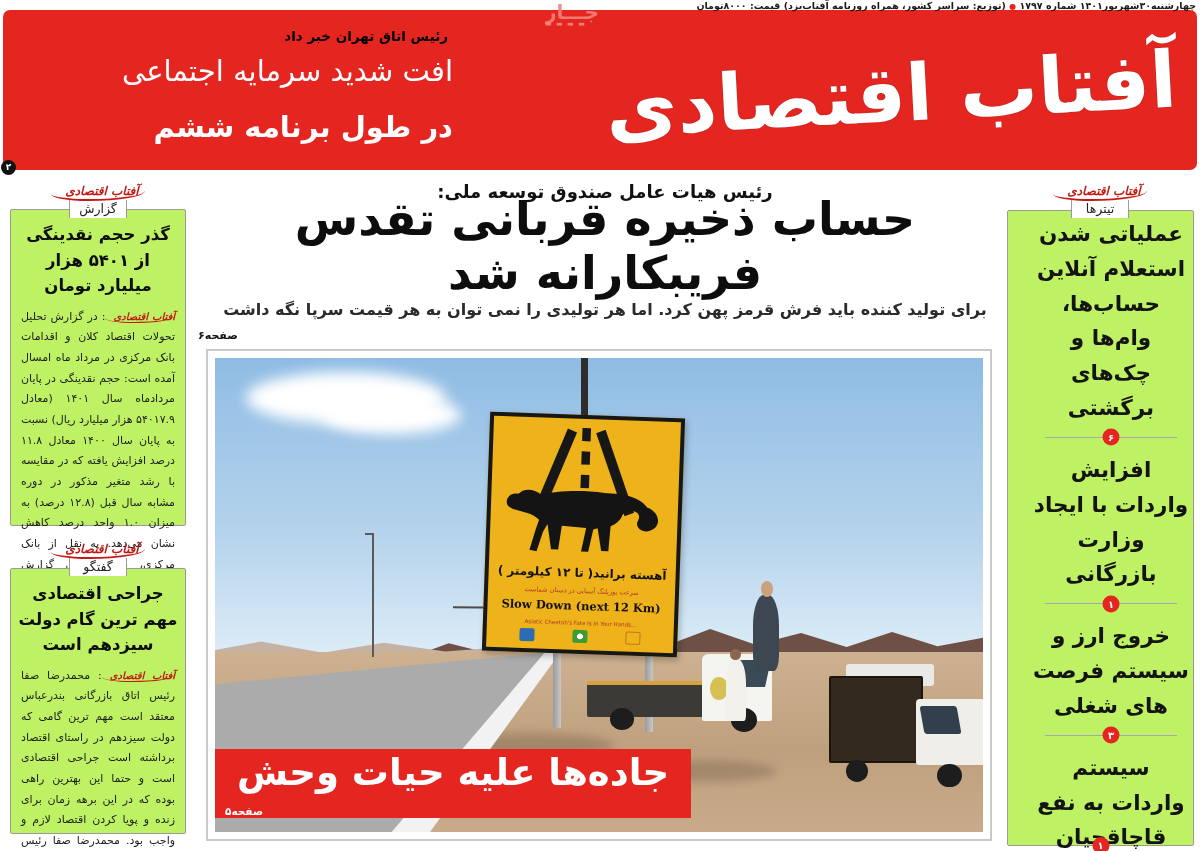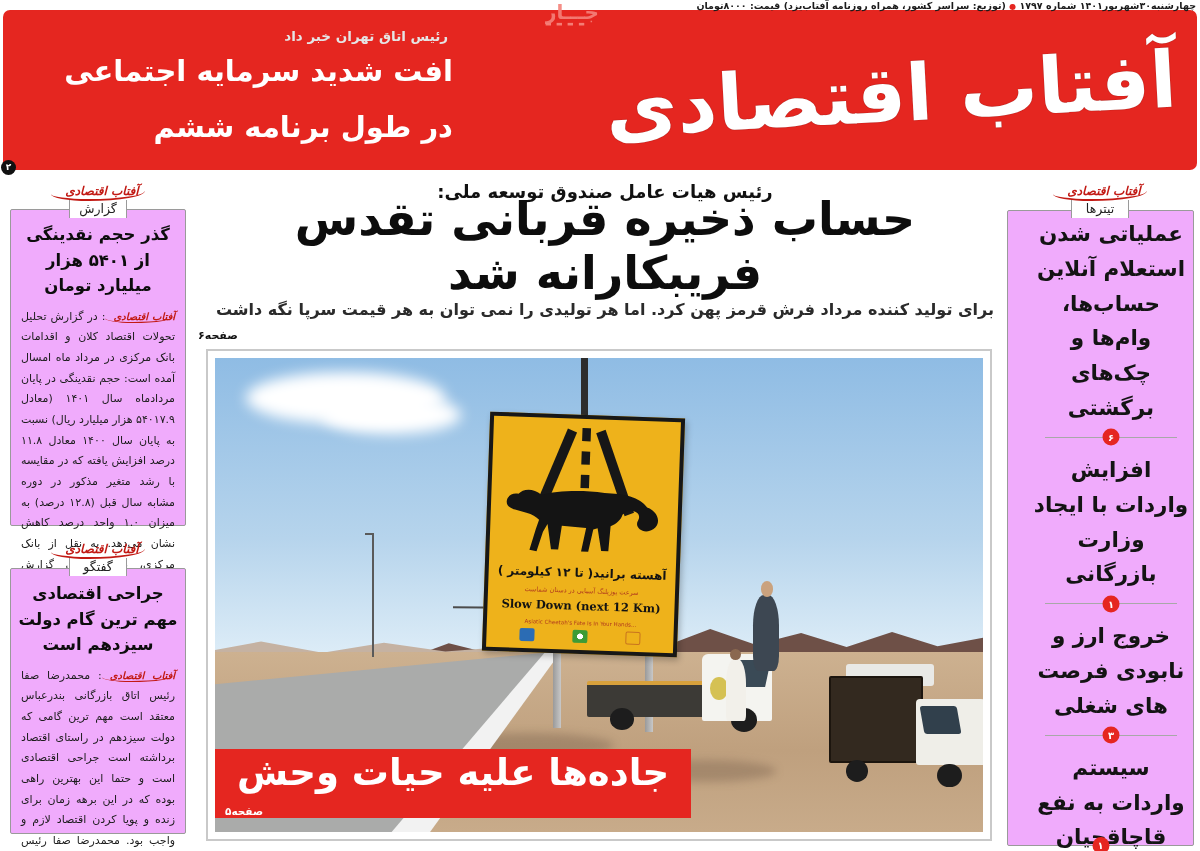--- a/index.html
+++ b/index.html
@@ -16,24 +16,24 @@
                z-index:6; letter-spacing:2px; overflow:hidden; }
   #watermark .dashes { display:block; font-size:7px; letter-spacing:1px; margin-top:-4px; color:rgba(244,130,122,.95); }
 
   
   #band { position:absolute; left:3px; top:10px; width:1194px; height:160px;
           background:#e52620; border-radius:7px; z-index:1; }
   #mast-title { position:absolute; right:20px; top:8px; width:520px; height:150px;
                 color:#ffffff; font-size:78px; font-weight:bold; direction:rtl;
                 text-align:center; line-height:150px; transform:rotate(-3deg);
                 text-shadow:0 0 1px #7a0f0c; white-space:nowrap; }
-  #band-kicker { position:absolute; left:255px; top:18px; width:190px; color:#e5e5e5;
+  #band-kicker { position:absolute; left:255px; top:18px; width:190px; color:#000000;
                  font-size:13.5px; font-weight:bold; direction:rtl; text-align:right; }
   #band-h1 { position:absolute; left:30px; top:44px; width:420px; color:#ffffff;
-             font-size:29px; font-weight:bold; direction:rtl; text-align:right; }
+             font-size:29px; font-weight:normal; direction:rtl; text-align:right; }
   #band-h2 { position:absolute; left:30px; top:100px; width:420px; color:#ffffff;
              font-size:29px; font-weight:bold; direction:rtl; }
   #band-badge { position:absolute; left:-2px; top:150px; width:15px; height:15px;
                 border-radius:50%; background:#111; color:#fff; font-size:9px;
                 font-weight:bold; text-align:center; line-height:15px; z-index:7; }
 
   
   #lead-kicker { position:absolute; left:205px; top:181px; width:800px;
                  font-size:18px; font-weight:bold; color:#111; direction:rtl;
                  text-align:center; }
@@ -47,21 +47,21 @@
                   font-weight:bold; color:#111; direction:rtl; }
 
   
   .tabhead { position:absolute; text-align:center; z-index:3; }
   .tab-logo { display:inline-block; color:#c21a14; font-weight:bold; font-style:italic;
               font-size:12px; direction:rtl; border-bottom:2px solid #c21a14;
               border-radius:0 0 60% 40%; padding:0 6px 1px 14px; white-space:nowrap; }
   .tab-label { display:block; margin:-1px auto 0; width:58px; background:#fff;
                border-left:1px solid #9a9a9a; border-right:1px solid #9a9a9a;
                font-size:12.5px; color:#222; direction:rtl; padding:1px 4px 2px; }
-  .sbox { position:absolute; border:1px solid #9a9a9a; border-radius:2px; background:#f0abfc; }
+  .sbox { position:absolute; border:1px solid #9a9a9a; border-radius:2px; background:#bef264; }
   .sbox-title { font-weight:bold; color:#0d0d0d; font-size:16.5px; direction:rtl;
                 text-align:center; line-height:1.55; margin:12px 6px 8px; }
   .sbox-body { font-size:11px; color:#1c1c1c; direction:rtl; text-align:justify;
                line-height:1.88; margin:2px 10px; }
   .inline-logo { color:#c21a14; font-weight:bold; font-style:italic; font-size:10px;
                  border-bottom:1.5px solid #c21a14; border-radius:0 0 60% 40%;
                  padding-left:8px; white-space:nowrap; }
   .sbox-pageref { font-size:12px; font-weight:bold; color:#111; direction:rtl;
                   margin:2px 10px; }
 
@@ -173,21 +173,21 @@
 <div id="band">
   <div id="mast-title">آفتاب اقتصادی</div>
   <div id="band-kicker">رئیس اتاق تهران خبر داد</div>
   <div id="band-h1">افت شدید سرمایه اجتماعی</div>
   <div id="band-h2">در طول برنامه ششم</div>
   <div id="band-badge">۲</div>
 </div>
 
 <div id="lead-kicker">رئیس هیات عامل صندوق توسعه ملی:</div>
 <div id="lead-headline">حساب ذخیره قربانی تقدس فریبکارانه شد</div>
-<div id="lead-subhead">برای تولید کننده مرداد فرش قرمز پهن کرد. اما هر تولیدی را نمی توان به هر قیمت سرپا نگه داشت</div>
+<div id="lead-subhead">برای تولید کننده باید فرش قرمز پهن کرد. اما هر تولیدی را نمی توان به هر قیمت سرپا نگه داشت</div>
 <div id="lead-pageref">صفحه۶</div>
 
 <div class="tabhead" style="left:38px; top:180px; width:120px;">
   <span class="tab-logo">آفتاب اقتصادی</span>
   <span class="tab-label">گزارش</span>
 </div>
 <div class="sbox" id="leftbox1">
   <div class="sbox-title">گذر حجم نقدینگی از ۵۴۰۱ هزار میلیارد تومان</div>
   <div class="sbox-body"><span class="inline-logo">آفتاب اقتصادی</span><span>: در گزارش تحلیل تحولات اقتصاد کلان و اقدامات بانک مرکزی در مرداد ماه امسال آمده است: حجم نقدینگی در پایان مردادماه سال ۱۴۰۱ (معادل ۵۴۰۱۷.۹ هزار میلیارد ریال) نسبت به پایان سال ۱۴۰۰ معادل ۱۱.۸ درصد افزایش یافته که در مقایسه با رشد متغیر مذکور در دوره مشابه سال قبل (۱۲.۸ درصد) به میزان ۱.۰ واحد درصد کاهش نشان می‌دهد. به نقل از بانک مرکزی، بانک مرکزی گزارش «تحلیل تحولات اقتصاد کلان و اقدامات این بانک در مرداد ماه ۱۴۰۱» را منتشر کرد.</span></div>
   <div class="sbox-pageref">صفحه ۲</div>
@@ -208,21 +208,21 @@
 </div>
 <div class="sbox" id="rightbox">
   <div class="rc-item">عملیاتی شدن استعلام آنلاین حساب‌ها، وام‌ها و چک‌های برگشتی</div>
   <div class="rc-div">
       <span class="rc-pg">۶</span>
     </div>
   <div class="rc-item">افزایش واردات با ایجاد وزارت بازرگانی</div>
   <div class="rc-div">
       <span class="rc-pg">۱</span>
     </div>
-  <div class="rc-item">خروج ارز و نابودی فرصت های شغلی</div>
+  <div class="rc-item">خروج ارز و سیستم فرصت های شغلی</div>
   <div class="rc-div">
       <span class="rc-pg">۳</span>
     </div>
   <div class="rc-item">سیستم واردات به نفع قاچاقچیان</div>
   <div class="rc-div">
       <span class="rc-pg">۲</span>
     </div>
   <div class="rc-item">تهاتر ایران و پاکستان عملیاتی نشد</div>
 
   <span id="rc-last">۱</span>

